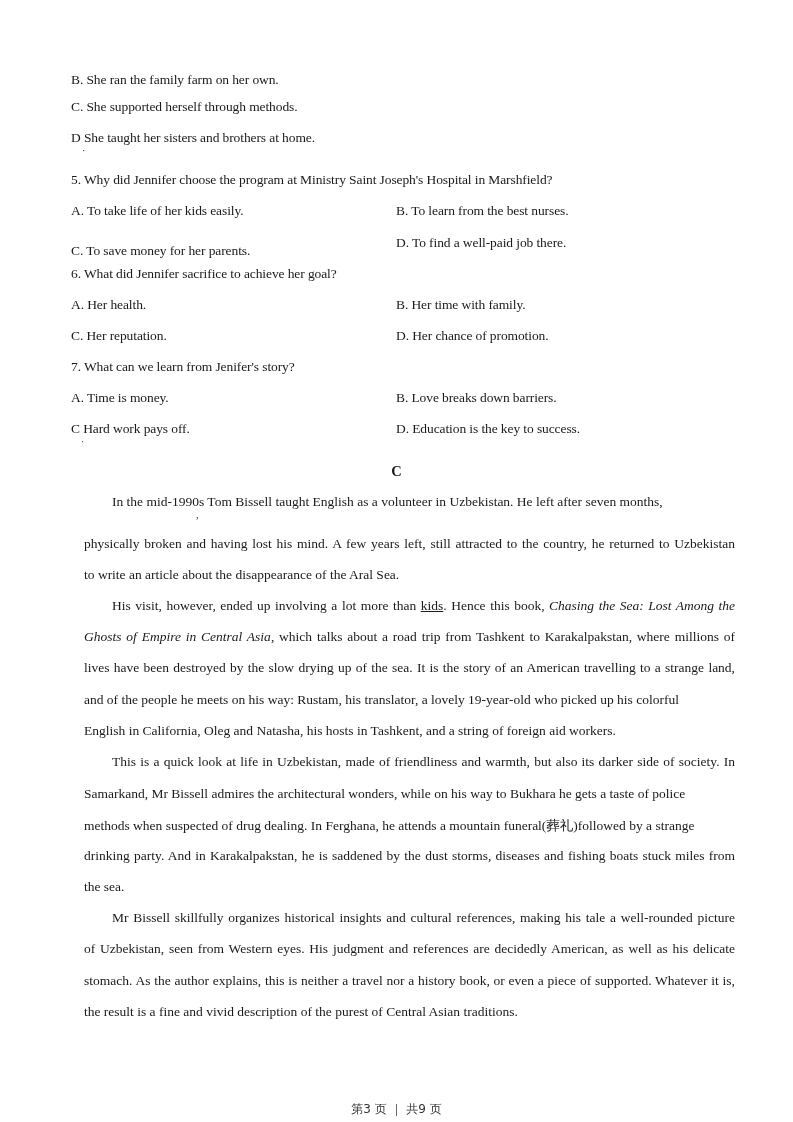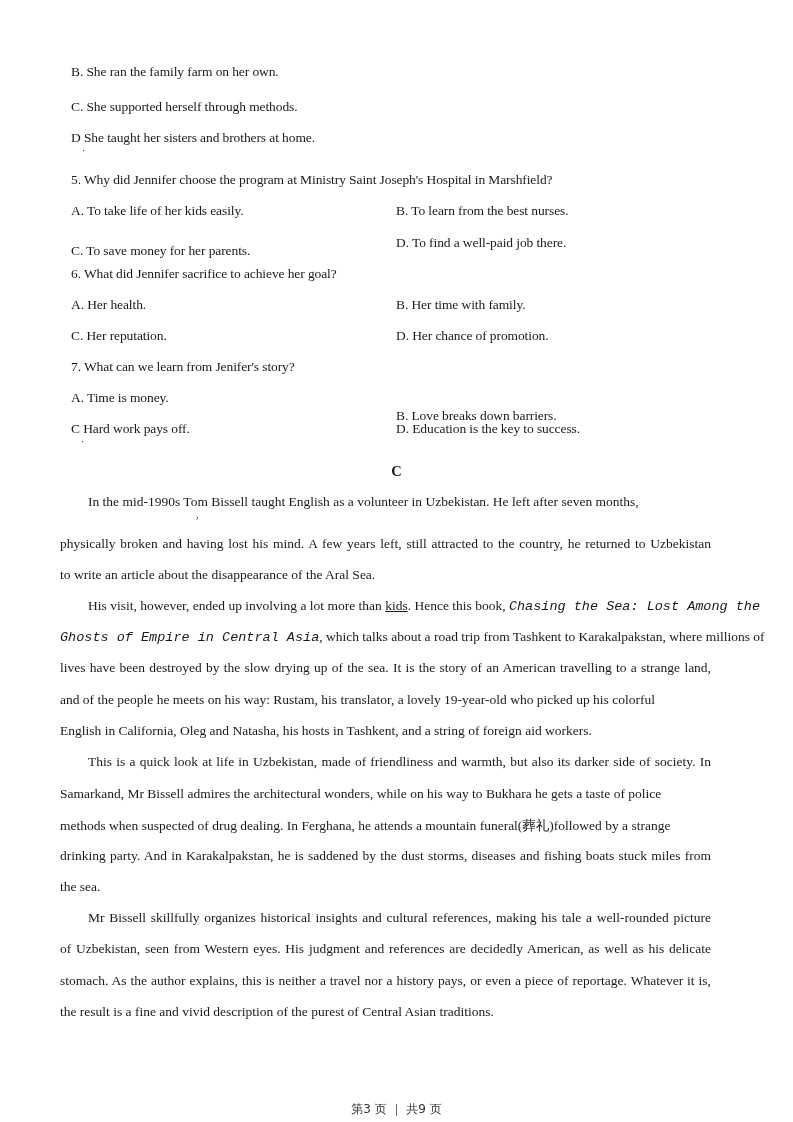--- a/index.html
+++ b/index.html
@@ -2,51 +2,51 @@
 <html><head>
   <meta charset="utf-8">
   <style>
     html, body { margin: 0; padding: 0; background: #ffffff; }
     body { width: 793px; height: 1122px; position: relative; overflow: hidden;
       font-family: "Liberation Serif", "DejaVu Serif", serif; color: #1a1a1a; font-size: 13.5px; }
     .line { position: absolute; left: 71px; white-space: nowrap; letter-spacing: -0.1px; }
     .col2 { position: absolute; left: 396px; white-space: nowrap; letter-spacing: -0.1px; }
     .dot { position: absolute; font-size: 10px; line-height: 1; }
     .heading { position: absolute; left: 0; width: 793px; text-align: center; font-weight: bold; font-size: 14.5px; }
-    .para { position: absolute; left: 60px; width: 651px; text-align: justify; text-align-last: justify; white-space: nowrap; }
+    .para { position: absolute; left: 84px; width: 651px; text-align: justify; text-align-last: justify; white-space: nowrap; }
     .para.last { text-align-last: left; }
     .indent { padding-left: 28px; width: 623px; }
     u { text-decoration: underline; }
-    i { font-style: italic; font-family: Liberation Mono, monospace; }
+    i { font-style: italic; }
     .footer { position: absolute; top: 1101px; left: 0; width: 793px; text-align: center;
       font-family: "DejaVu Sans", sans-serif; font-size: 12px; color: #333; }
   </style>
 </head>
 <body>
 
-<div class="line" style="top:64px">B. She ran the family farm on her own.</div>
+<div class="line" style="top:72px">B. She ran the family farm on her own.</div>
 <div class="line" style="top:99px">C. She supported herself through methods.</div>
 <div class="line" style="top:130px">D  She taught her sisters and brothers at home.</div>
 <span class="dot" style="top:146px;left:82px">·</span>
 
 <div class="line" style="top:172px">5. Why did Jennifer choose the program at Ministry Saint Joseph's Hospital in Marshfield?</div>
 <div class="line" style="top:203px">A. To take life of her kids easily.</div>
 <div class="col2" style="top:203px">B. To learn from the best nurses.</div>
 <div class="line" style="top:243px">C. To save money for her parents.</div>
 <div class="col2" style="top:235px">D. To find a well-paid job there.</div>
 
 <div class="line" style="top:266px">6. What did Jennifer sacrifice to achieve her goal?</div>
 <div class="line" style="top:297px">A. Her health.</div>
 <div class="col2" style="top:297px">B. Her time with family.</div>
 <div class="line" style="top:328px">C. Her reputation.</div>
 <div class="col2" style="top:328px">D. Her chance of promotion.</div>
 
 <div class="line" style="top:359px">7. What can we learn from Jenifer's story?</div>
 <div class="line" style="top:390px">A. Time is money.</div>
-<div class="col2" style="top:408px">B. Love breaks down barriers.</div>
+<div class="col2" style="top:390px">B. Love breaks down barriers.</div>
 <div class="line" style="top:421px">C  Hard work pays off.</div>
 <div class="col2" style="top:421px">D. Education is the key to success.</div>
 <span class="dot" style="top:437px;left:81px">·</span>
 
 <div class="heading" style="top:463px">C</div>
 
 <div class="para indent" style="top:494px;text-align-last:left">In the mid-1990s  Tom Bissell taught English as a volunteer in Uzbekistan. He left after seven months,</div>
 <span class="dot" style="top:510px;left:196px">,</span>
 <div class="para" style="top:536px">physically broken and having lost his mind. A few years left, still attracted to the country, he returned to Uzbekistan</div>
 <div class="para last" style="top:567px">to write an article about the disappearance of the Aral Sea.</div>
@@ -58,16 +58,16 @@
 <div class="para last" style="top:723px">English in California, Oleg and Natasha, his hosts in Tashkent, and a string of foreign aid workers.</div>
 
 <div class="para indent" style="top:754px">This is a quick look at life in Uzbekistan, made of friendliness and warmth, but also its darker side of society. In</div>
 <div class="para last" style="top:786px">Samarkand, Mr Bissell admires the architectural wonders, while on his way to Bukhara he gets a taste of police</div>
 <div class="para last" style="top:817px">methods when suspected of drug dealing. In Ferghana, he attends a mountain funeral(葬礼)followed by a strange</div>
 <div class="para" style="top:848px">drinking party. And in Karakalpakstan, he is saddened by the dust storms, diseases and fishing boats stuck miles from</div>
 <div class="para last" style="top:879px">the sea.</div>
 
 <div class="para indent" style="top:910px">Mr Bissell skillfully organizes historical insights and cultural references, making his tale a well-rounded picture</div>
 <div class="para" style="top:941px">of Uzbekistan, seen from Western eyes. His judgment and references are decidedly American, as well as his delicate</div>
-<div class="para" style="top:973px">stomach. As the author explains, this is neither a travel nor a history pays, or even a piece of reportage. Whatever it is,</div>
+<div class="para" style="top:973px">stomach. As the author explains, this is neither a travel nor a history book, or even a piece of supported. Whatever it is,</div>
 <div class="para last" style="top:1004px">the result is a fine and vivid description of the purest of Central Asian traditions.</div>
 
 <div class="footer">第3 页 ｜ 共9 页</div>
 
 </body></html>

